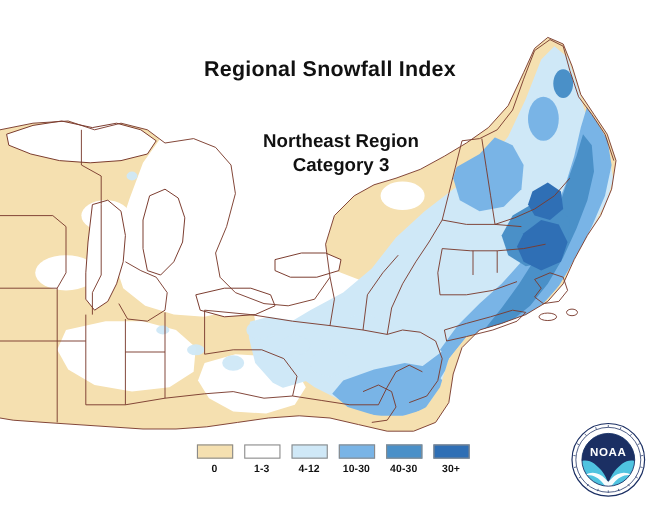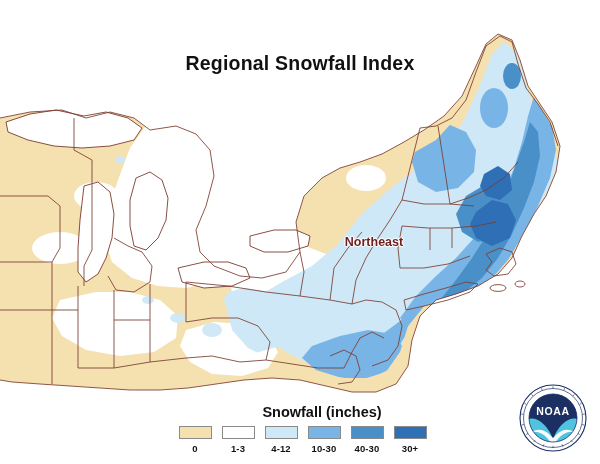--- a/index.html
+++ b/index.html
@@ -283,27 +283,29 @@
         <ellipse cx="498" cy="288" rx="8" ry="3.4"></ellipse>
         <ellipse cx="520" cy="284" rx="5" ry="3"></ellipse>
       </g>
     </svg>
   </div>
 
   <div id="main-title">
     <span>Regional Snowfall Index</span>
   </div>
 
-
-
-
-  <div class="region-label" id="label-northeast">Northeast</div>
+  <div id="sub-title">
+    <span>Northeast Region</span>
+    <span class="l2">Category 3</span>
+  </div>
+
+
+
 
   <div id="legend">
-    <div id="legend-title">Snowfall (inches)</div>
     <div id="legend-swatches">
 
       <div class="legend-item">
         <div class="legend-chip" style="background: rgb(245, 224, 176);"></div>
         <div class="legend-chip-label">0</div>
       </div>
 
       <div class="legend-item">
         <div class="legend-chip" style="background: rgb(255, 255, 255);"></div>
         <div class="legend-chip-label">1-3</div>

